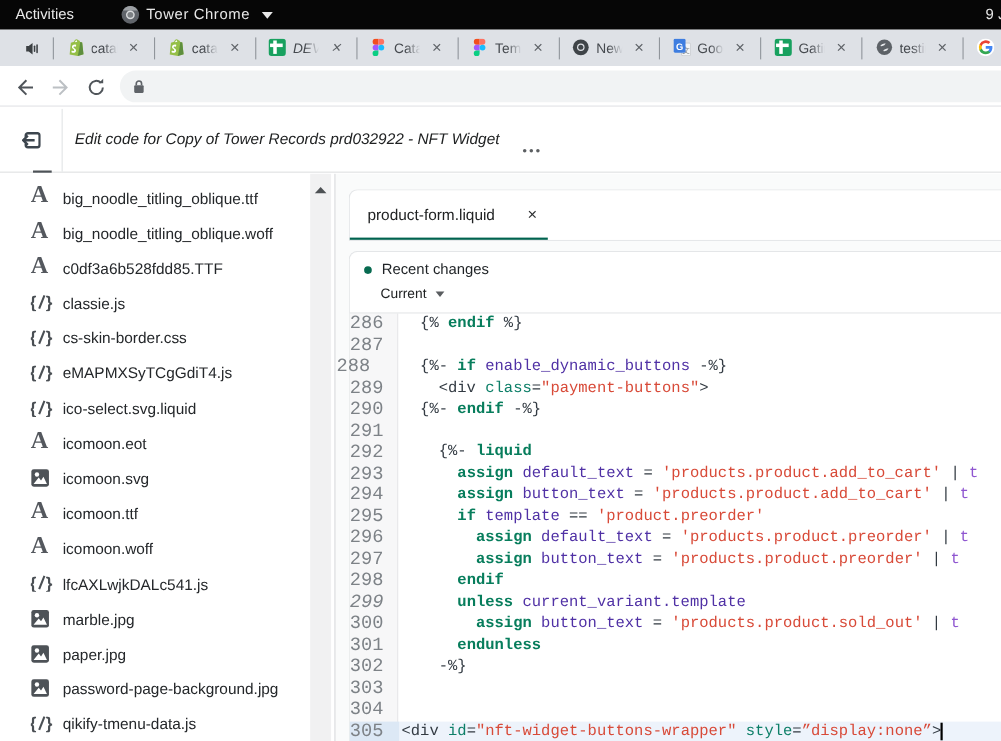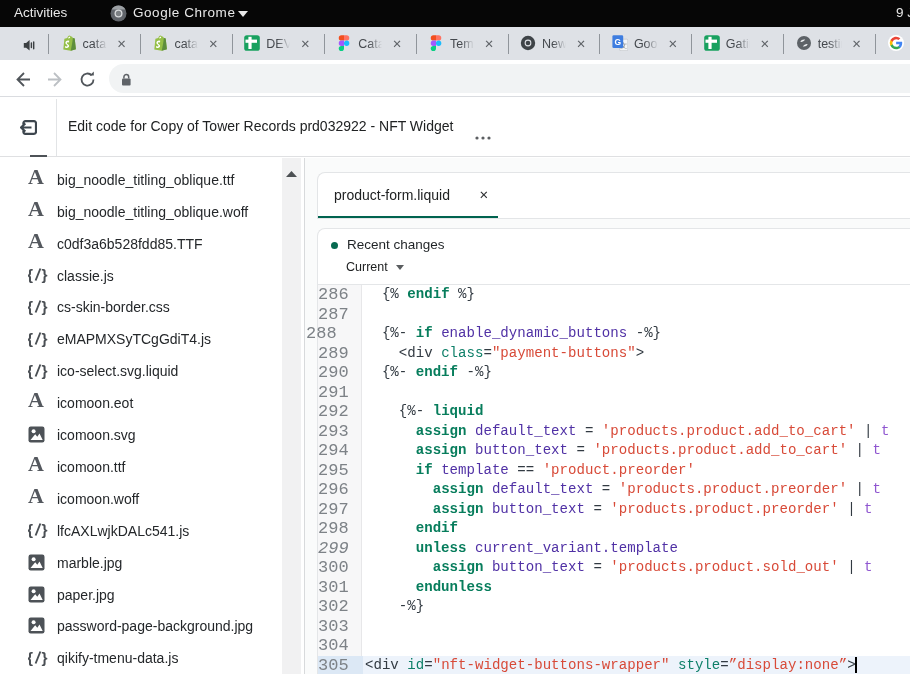--- a/index.html
+++ b/index.html
@@ -18,21 +18,21 @@
   .tab .cls { position:absolute; left:65.5px; top:9px; width:16px; height:16px; color:#5f6368; font-size:11.5px; line-height:16px; text-align:center;}
   .tab .fav { position:absolute; left:12.5px; top:8px; width:16px; height:16px; }
   
   #toolbar { left:0; top:60px; width:910px; height:37px; background:#fff; border-bottom:1px solid #dadce0; }
   #omni { position:absolute; left:109px; top:4px; width:811px; height:29px; background:#f1f3f4; border-radius:15px 0 0 15px; }
   #omni .url { position:absolute; left:34px; top:7px; font-size:14.4px; letter-spacing:-0.19px; white-space:nowrap; color:#5f6368; }
   #omni .url b { font-weight:normal; color:#202124; letter-spacing:0.45px; }
   
   #pghead { left:0; top:97px; width:910px; height:60px; background:#fff; border-bottom:1px solid #dfe0e2; }
   #pghead .vsep { position:absolute; left:56px; top:2px; width:1px; height:57px; background:#e2e4e6; }
-  #pghead .title { position:absolute; left:68px; top:21px; font-size:14px; color:#202223; }
+  #pghead .title { position:absolute; left:68px; top:21px; font-size:14px; color:#202223;font-style:italic; }
   
   #sidebar { left:0; top:158px; width:282px; height:516px; background:#fff; overflow:hidden; }
   .lbl { position:absolute; left:57px; font-size:14px; color:#24272a; white-space:nowrap;}
   .fico { position:absolute; left:28px; width:20px; height:24px; color:#54585e; }
   .icoA { font-family:"Liberation Serif",serif; font-weight:bold; font-size:22px; line-height:20px; }
   #sscroll { left:282px; top:158px; width:19px; height:516px; background:#f1f1f2; }
   #mainsep { left:304px; top:158px; width:1px; height:516px; background:#d8dadc; }
   
   #edbg { left:305px; top:158px; width:605px; height:516px; background:#fafbfb; z-index:-2;}
   #tabcard { left:317px; top:172px; width:593px; height:47px; background:#fff; border:1px solid #e3e5e7; border-right:none; border-radius:8px 0 0 0; }
@@ -62,21 +62,21 @@
 </head>
 <body>
 <div class="abs" id="topbar">
   <span class="txt" style="left:14px;top:5px;">Activities</span>
   <span style="position:absolute;left:110px;top:5px;"><svg width="17" height="17" viewBox="0 0 17 17" style="">
         <circle cx="8.5" cy="8.5" r="8" fill="#60646a"></circle>
         <path d="M1.6 4.5 A8 8 0 0 1 15.4 4.5 L8.5 4.5 Z" fill="#9ca0a4"></path>
         <circle cx="8.5" cy="8.5" r="4" fill="#d9dbdd"></circle>
         <circle cx="8.5" cy="8.5" r="2.7" fill="#7c8084"></circle>
       </svg></span>
-  <span class="txt" style="left:133px;top:5px;letter-spacing:0.55px;">Google Chrome</span>
+  <span class="txt" style="left:133px;top:5px;letter-spacing:0.55px;">Tower Chrome</span>
   <span style="position:absolute;left:238px;top:11px;width:0;height:0;border-left:5px solid transparent;border-right:5px solid transparent;border-top:6px solid #e8e8e8;"></span>
   <span class="txt" style="left:896px;top:5px;">9 Jun</span>
 </div>
 <div class="abs" id="tabstrip">
 <div style="position:absolute;left:23px;top:37.5px;"></div>
     <div style="position:absolute;left:23px;top:10.5px;"><svg width="11.5" height="12.6" viewBox="0 0 11.5 12.6" style="">
         <path d="M0.8 3.9 h2.3 L6.6 1.0 V11.6 L3.1 8.8 H0.8 Z" fill="#3c4043"></path>
         <rect x="7.7" y="3.3" width="1.4" height="6" rx="0.7" fill="#3c4043"></rect>
         <rect x="10.0" y="2.2" width="1.4" height="8.2" rx="0.7" fill="#3c4043"></rect>
       </svg></div>
@@ -96,21 +96,21 @@
       <span class="fav"><svg width="16" height="16" viewBox="0 0 16 16" style="">
           <path d="M3.4 3.8 L6.3 2.9 C6.7 1.6 7.5 0.6 8.5 0.6 C8.9 0.6 9.3 0.8 9.6 1.2 C9.8 1.2 10.0 1.3 10.2 1.5 L11.1 1.8 L11.9 3.1 L13.7 3.6 L14.9 14.3 L9.7 15.8 L2.3 14.6 Z" fill="#95bf47"></path>
           <path d="M11.9 3.1 L13.7 3.6 L14.9 14.3 L9.7 15.8 C10.6 11.6 11.5 7.1 11.9 3.1 Z" fill="#5e8e3e"></path>
           <path d="M8.5 1.5 C8.0 1.6 7.4 2.4 7.1 3.5 L9.2 2.9 C9.1 2.2 8.8 1.7 8.5 1.5 Z" fill="#fff"></path>
           <path d="M8.3 5.8 C8.3 5.8 7.8 5.5 7.1 5.5 C5.3 5.5 4.4 6.6 4.4 7.9 C4.4 9.3 6.5 9.4 6.5 10.7 C6.5 11.1 6.2 11.4 5.8 11.4 C5.1 11.4 4.3 10.9 4.3 10.9 L3.9 12.2 C3.9 12.2 4.7 13.0 5.9 13.0 C7.1 13.0 8.1 12.1 8.1 10.8 C8.1 9.2 5.8 8.9 5.8 7.9 C5.8 7.6 6.1 7.2 6.8 7.2 C7.4 7.2 7.9 7.5 7.9 7.5 Z" fill="#fff"></path>
         </svg></span>
       <span class="title">catalog</span>
       <span class="cls">✕</span>
     </div>
 <div class="tabsep" style="left:231.8px;"></div>
-<div class="tab" style="left:231.8px;width:91.9px;">
+<div class="tab" style="left:231.8px;width:91.9px;font-style:italic;">
       <span class="fav"><svg width="16" height="16" viewBox="0 0 16 16" style="">
           <rect x="0.2" y="0.2" width="15.6" height="15.6" rx="2.6" fill="#18a15f"></rect>
           <rect x="1.5" y="4.6" width="11.5" height="3.2" fill="#fff"></rect>
           <rect x="4.4" y="1.8" width="3.2" height="12.2" fill="#fff"></rect>
         </svg></span>
       <span class="title">DEV</span>
       <span class="cls">✕</span>
     </div>
 <div class="tabsep" style="left:323.7px;"></div>
 <div class="tab" style="left:323.7px;width:91.9px;">

